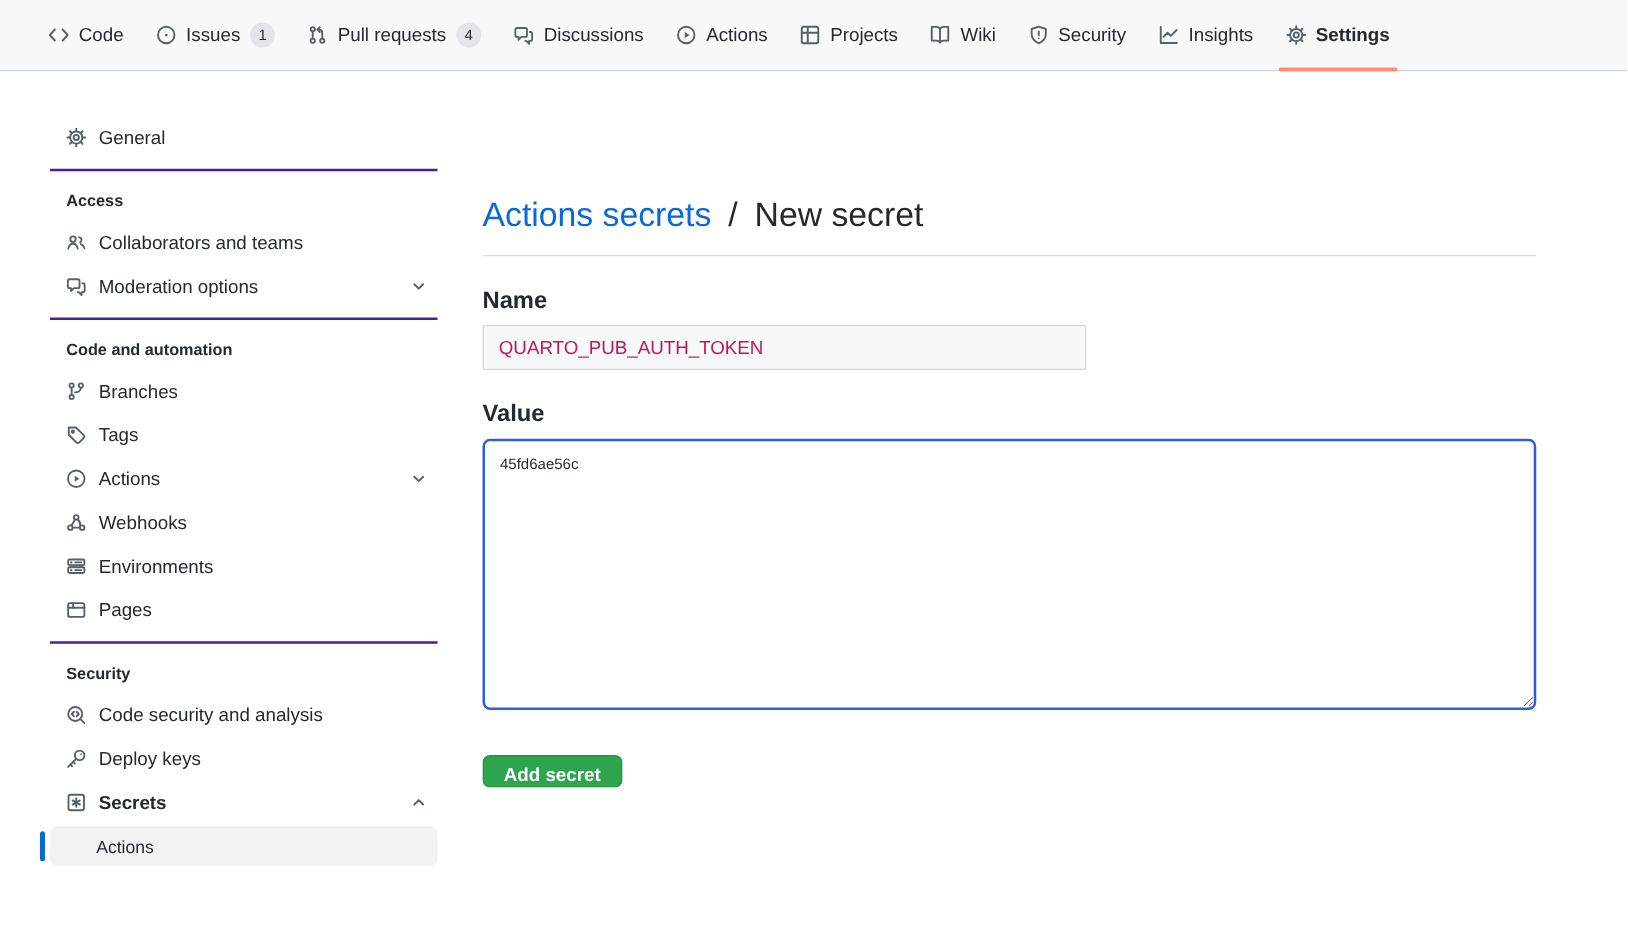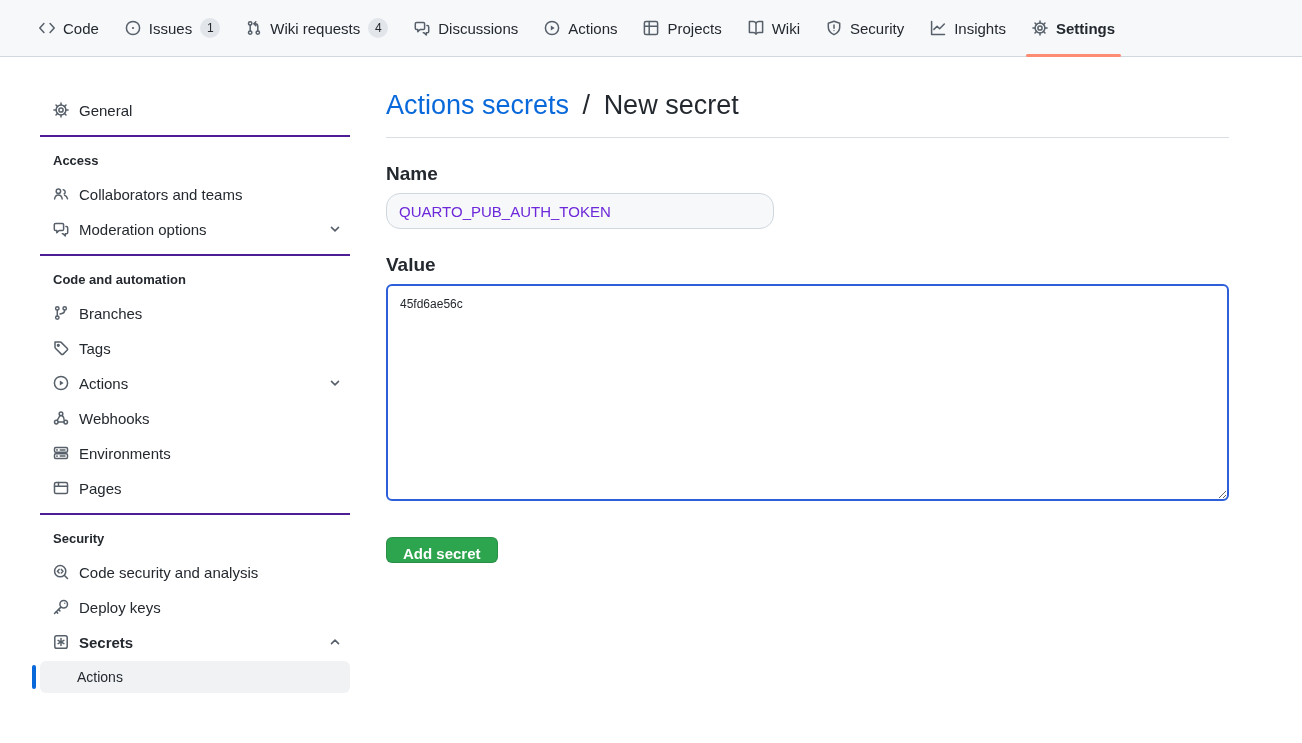--- a/index.html
+++ b/index.html
@@ -27,21 +27,21 @@
     content:""; position:absolute; left:4px; right:4px; bottom:-1px;
     height:3px; border-radius:3px; background:#fd8c73;
   }
   .counter {
     background:rgba(175,184,193,0.28); color:#24292f;
     font-size:12px; line-height:20px; height:20px; min-width:20px;
     border-radius:10px; padding:0 6px; text-align:center;
   }
 
   
-  .page { display:flex; align-items:flex-start; }
+  .page { display:flex; align-items:center; }
 
   
   .sidebar { width:310px; margin:37px 0 0 40px; flex:none; }
   .sb-item {
     height:32px; display:flex; align-items:center; gap:10px;
     padding:0 8px 0 13px; border-radius:6px; margin-bottom:3px;
     font-size:15px; color:#24292f; cursor:pointer; position:relative;
   }
   .sb-item .sicon { flex:none; display:flex; }
   .sb-item .chev { margin-left:auto; display:flex; }
@@ -63,23 +63,23 @@
   }
 
   
   .main { width:843px; margin:32px 0 0 36px; }
   .crumb { font-size:27px; font-weight:400; line-height:1.2; }
   .crumb .clink { color:#0969da; cursor:pointer; }
   .crumb .csep { color:#24292f; margin:0 6px; }
   .crumb-rule { border:none; border-top:1px solid #d8dee4; margin:16px 0 0; }
   .field-label { font-size:19px; font-weight:700; margin-top:25px; }
   .name-input {
-    margin-top:8px; width:388px; height:36px;
-    background:#f6f8fa; border:1px solid #d0d7de; border-radius:14px;
-    padding:0 12px; font-size:15px; color:#6d28d9;
+    margin-top:8px; width:483px; height:36px;
+    background:#f6f8fa; border:1px solid #d0d7de; border-radius:2px;
+    padding:0 12px; font-size:15px; color:#be185d;
     font-family:inherit; outline:none; display:block;
   }
   .value-area {
     margin-top:8px; width:843px; height:217px;
     background:#ffffff; border:2px solid #2d5fd9; border-radius:6px;
     padding:9px 12px; font-size:12px; color:#24292f; line-height:1.5;
     font-family:inherit; outline:none; resize:both; display:block;
   }
   .add-btn {
     margin-top:36px; display:inline-block;
@@ -119,21 +119,21 @@
     <span class="ticon">
       <svg class="oct" width="16" height="16" viewBox="0 0 16 16">
           <circle cx="4.2" cy="3.4" r="1.7"></circle>
           <circle cx="4.2" cy="12.6" r="1.7"></circle>
           <circle cx="11.8" cy="12.6" r="1.7"></circle>
           <path d="M4.2 5.1v5.8"></path>
           <path d="M11.8 10.9V6.3c0-1.6-1-2.6-2.6-2.6h-1.1"></path>
           <path d="m9.8 1.8-1.9 1.9 1.9 1.9"></path>
         </svg>
     </span>
-    <span class="tlabel">Wiki requests</span>
+    <span class="tlabel">Pull requests</span>
     <span class="counter">4</span>
   </a>
 
   <a class="navtab">
     <span class="ticon">
       <svg class="oct" width="16" height="16" viewBox="0 0 16 16">
           <path d="M1.3 3.7c0-.7.6-1.3 1.3-1.3h6.7c.7 0 1.3.6 1.3 1.3v4.5c0 .7-.6 1.3-1.3 1.3H6.1l-2.3 2.3V9.5H2.6c-.7 0-1.3-.6-1.3-1.3Z"></path>
           <path d="M12.9 5.6h.5c.7 0 1.3.6 1.3 1.3v4.5c0 .7-.6 1.3-1.3 1.3h-1.1V15l-2.3-2.3h-.7"></path>
         </svg>
     </span>

